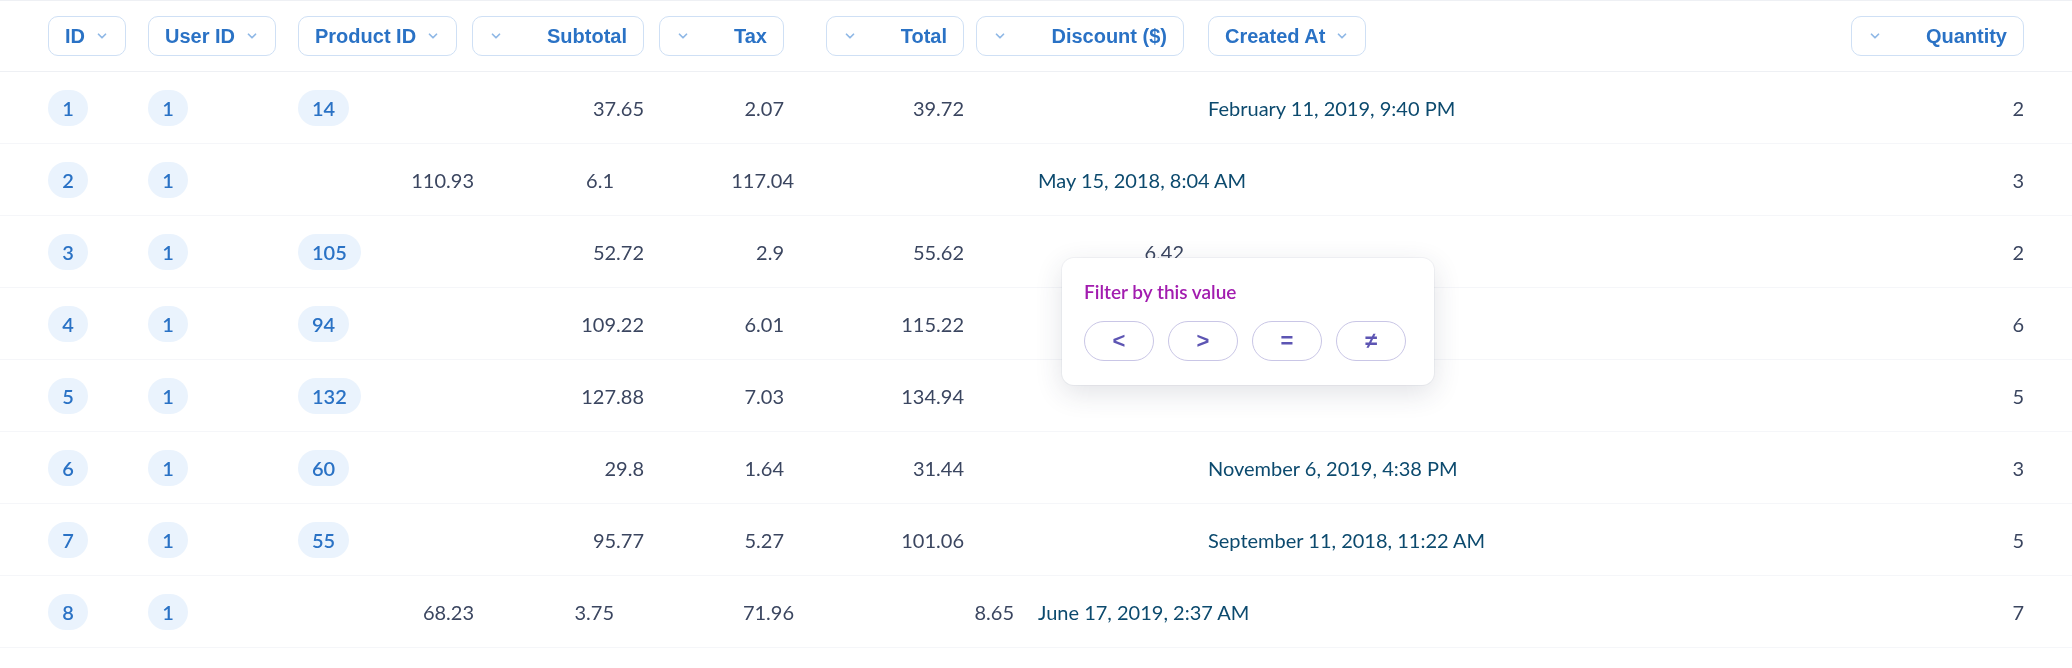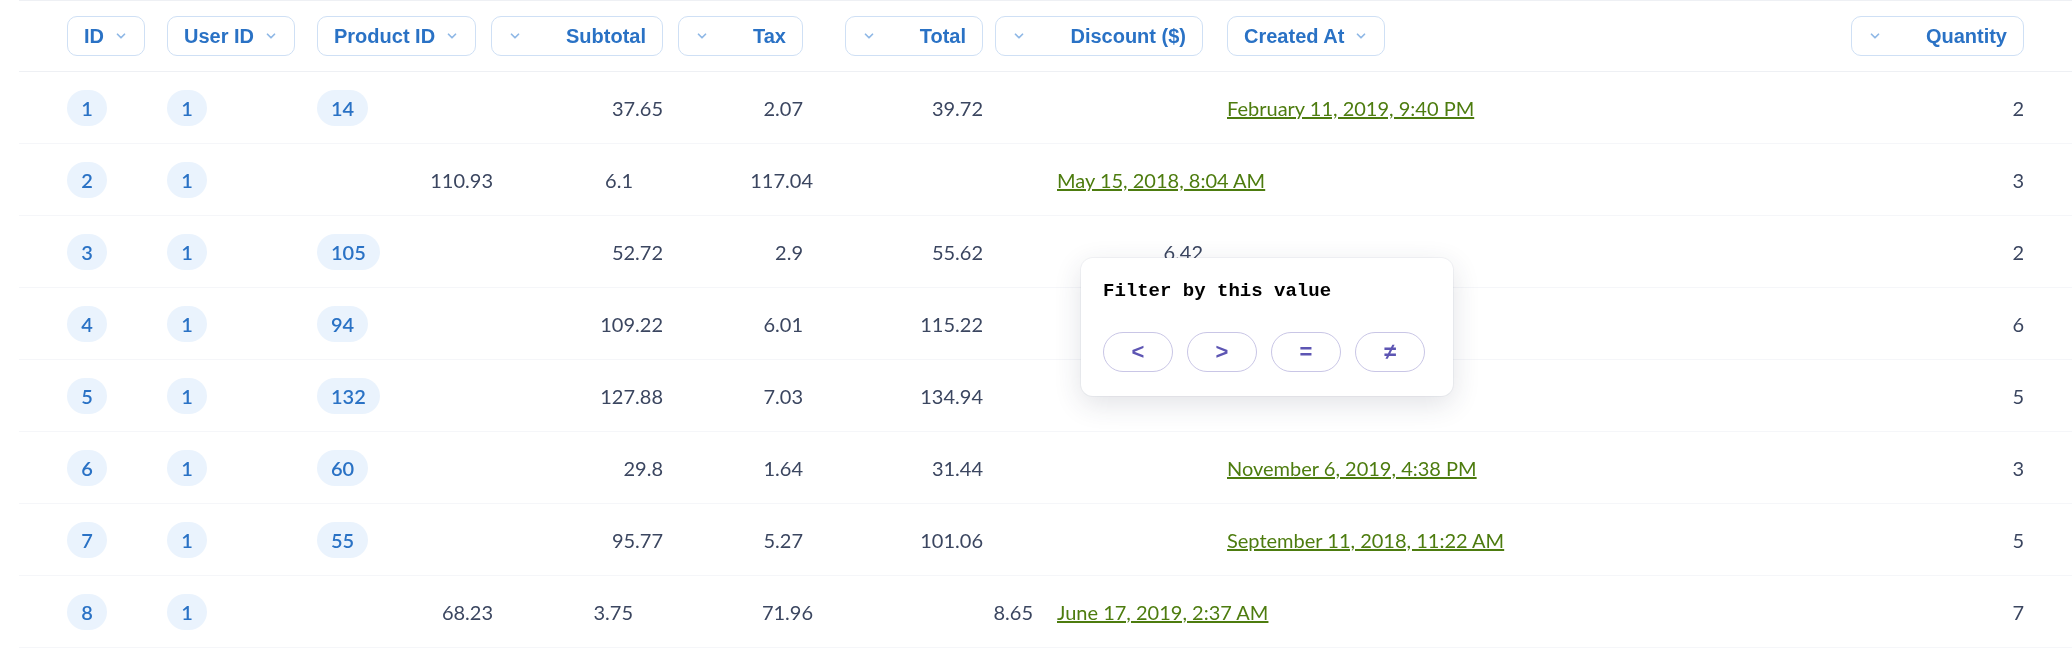--- a/index.html
+++ b/index.html
@@ -3,21 +3,21 @@
 <meta charset="utf-8">
 <style>
   * { box-sizing: border-box; margin: 0; padding: 0; }
   html, body {
     font-family: -apple-system, BlinkMacSystemFont, "Segoe UI", "Lato", sans-serif;
     font-size: 18px;
     color: #3b4660;
     background: #fff;
     width: 2072px;
   }
-  .table-wrap { width: 100%; padding-left: 19px; }
+  .table-wrap { width: 100%; }
   .header-row {
     display: flex;
     align-items: center;
     height: 72px;
     border-top: 1px solid #eef0f4;
     border-bottom: 1px solid #eef0f4;
     padding: 0 48px;
   }
   .col-id       { width: 100px; text-align: left; }
   .col-userid   { width: 150px; text-align: left; }
@@ -66,40 +66,39 @@
     height: 36px;
     padding: 0 14px;
     border-radius: 999px;
     background: #eaf3fd;
     color: #2a72c5;
     font-weight: 600;
     font-size: 20px;
     cursor: pointer;
   }
   .num { font-variant-numeric: tabular-nums; }
-  .date { color: #4d7c0f; text-decoration: underline; }
+  .date { color: #0c4a6e; }
 
   
   .popover {
     position: absolute;
     top: 186px;
     left: 1062px;
     width: 372px;
     background: #fff;
     border-radius: 12px;
     box-shadow: 0 8px 28px rgba(40,50,80,.14), 0 0 0 1px rgba(60,80,120,.05);
     padding: 22px 22px 24px 22px;
     z-index: 20;
   }
   .popover-title {
     font-size: 19px;
     font-weight: 600;
-    color: #000000;
-    margin-bottom: 30px;
-    font-family: Liberation Mono, monospace;
+    color: #a21caf;
+    margin-bottom: 18px;
   }
   .op-row { display: flex; gap: 14px; }
   .op-btn {
     width: 70px; height: 40px;
     border: 1.5px solid #c9c6e6;
     border-radius: 999px;
     background: #fff;
     color: #5d55b3;
     font-size: 22px;
     font-weight: 600;

